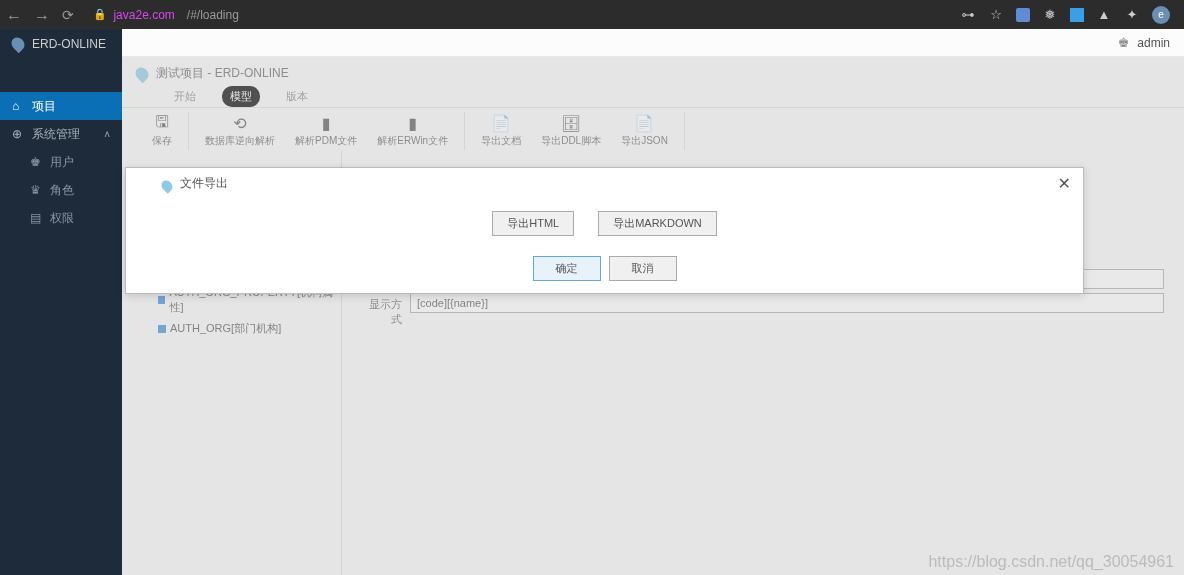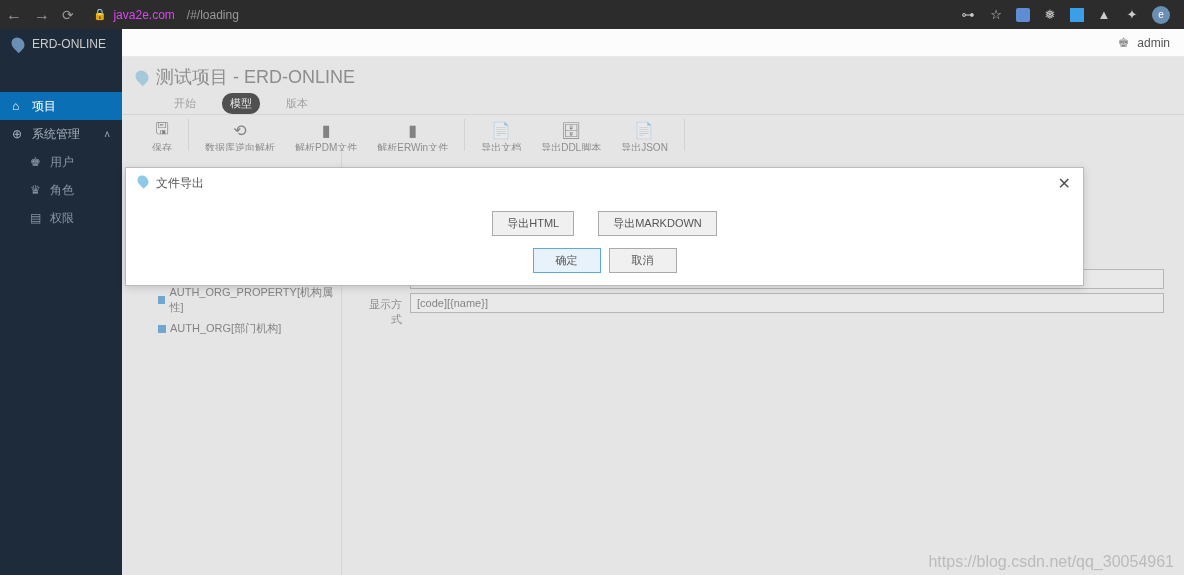--- a/index.html
+++ b/index.html
@@ -30,21 +30,21 @@
     .sidebar-item.active { background: #0a6fb5; color: #fff; }
     .sidebar-item.expandable { justify-content: space-between; }
     .sidebar-sub { padding-left: 30px; height: 28px; display: flex; align-items: center; color: #8a94a0; font-size: 12px; gap: 8px; cursor: pointer; }
     .chevron-icon { font-size: 10px; }
     .side-ico { width: 12px; display: inline-flex; }
 
     .content-area { position: absolute; left: 122px; top: 57px; right: 0; bottom: 0; background: #e8e8e8; }
     .overlay { position: absolute; inset: 0; background: rgba(200,200,200,0.4); }
     
     .project-header { background: #f8f8f8; border-bottom: 1px solid #ddd; padding: 8px 14px 0; }
-    .project-title { display: flex; align-items: center; gap: 8px; font-size: 18px; color: #666; }
+    .project-title { display: flex; align-items: center; gap: 8px; font-size: 12px; color: #666; }
     .proj-drop-icon { width: 12px; height: 14px; border-radius: 50% 50% 50% 0; background: #8fc9e8; transform: rotate(-45deg); }
     .project-tabs { display: flex; gap: 18px; font-size: 11px; color: #888; margin-top: 4px; padding-left: 30px; }
     .project-tab { padding: 3px 8px; cursor: pointer; }
     .project-tab.active { background: #000000; color: #fff; border-radius: 10px; }
 
     .toolbar { display: flex; background: #f8f8f8; border-bottom: 1px solid #ddd; padding: 4px 14px; }
     .toolbar-group { display: flex; border-right: 1px solid #ddd; padding: 0 6px; }
     .toolbar-btn { display: flex; flex-direction: column; align-items: center; justify-content: center; padding: 2px 10px; font-size: 10px; color: #666; cursor: pointer; gap: 2px; }
     .toolbar-btn-icon { font-size: 16px; color: #555; height: 18px; display: flex; align-items: center; }
     .toolbar-group-label { text-align: center; font-size: 10px; color: #aaa; padding: 2px 0; }
@@ -56,25 +56,25 @@
     .tree-folder { color: #d99b3a; }
     .tree-table-icon { color: #3a8fd9; background: #3a8fd9; width: 8px; height: 8px; }
     .form-panel { flex: 1; padding: 8px 20px; background: #f8f8f8; }
     .form-row { display: flex; align-items: flex-start; margin-bottom: 4px; font-size: 11px; }
     .form-label { width: 48px; text-align: right; color: #666; padding-right: 8px; padding-top: 4px; }
     .form-input { flex: 1; border: 1px solid #aaa; padding: 3px 6px; font-size: 11px; color: #555; background: #fff; }
     .form-textarea { height: 86px; resize: none; }
 
     .modal { position: absolute; top: 167px; left: 125px; right: 100px; background: #fff; border: 1px solid #bbb; z-index: 100; box-shadow: 0 2px 8px rgba(0,0,0,0.15); }
     .modal-header { display: flex; align-items: center; justify-content: space-between; padding: 6px 12px; font-size: 12px; color: #555; }
-    .modal-header-left { display: flex; align-items: flex-start; gap: 8px; }
+    .modal-header-left { display: flex; align-items: flex-end; gap: 8px; margin-left: 24px; }
     .modal-drop-icon { width: 10px; height: 12px; border-radius: 50% 50% 50% 0; background: #8fc9e8; transform: rotate(-45deg); }
     .modal-close { font-size: 16px; color: #555; cursor: pointer; font-weight: 300; }
     .modal-body { padding: 12px 0; }
-    .modal-row { display: flex; justify-content: center; gap: 24px; margin-bottom: 12px; }
+    .modal-row { display: flex; justify-content: center; gap: 24px; margin-bottom: 20px; }
     .modal-btn { padding: 4px 14px; font-size: 11px; color: #555; background: #f0f0f0; border: 1px solid #aaa; cursor: pointer; min-width: 68px; text-align: center; }
     .modal-btn.wide { min-width: 96px; }
     .modal-btn.primary { border: 1px solid #5fa8d8; background: #e8f2fa; }
     .modal-footer-row { display: flex; justify-content: center; gap: 8px; }
 
     .watermark { position: absolute; bottom: 4px; right: 10px; font-size: 16px; color: #bbb; }
   </style>
 </head>
 <body>
 

